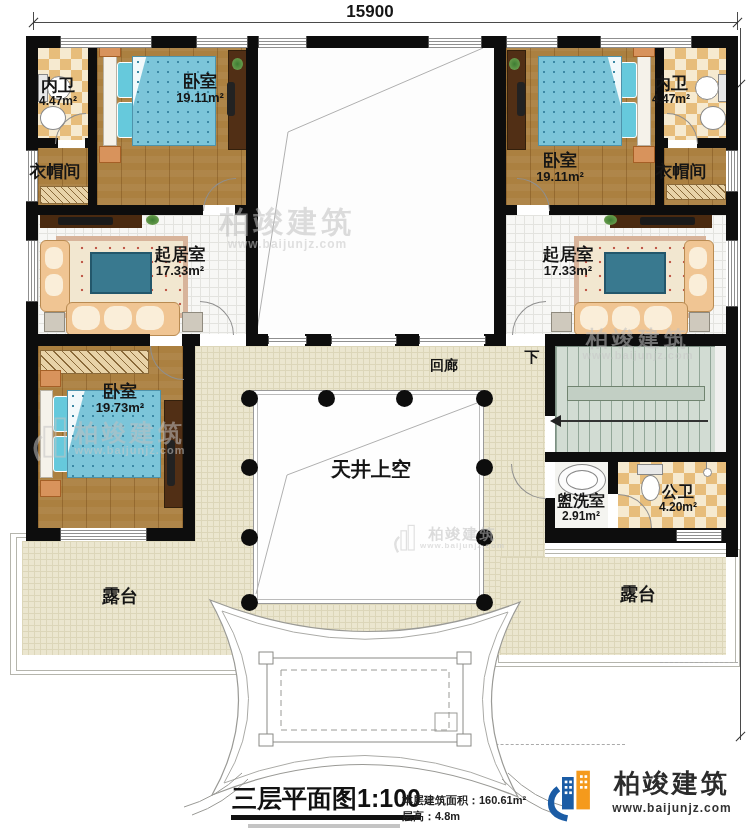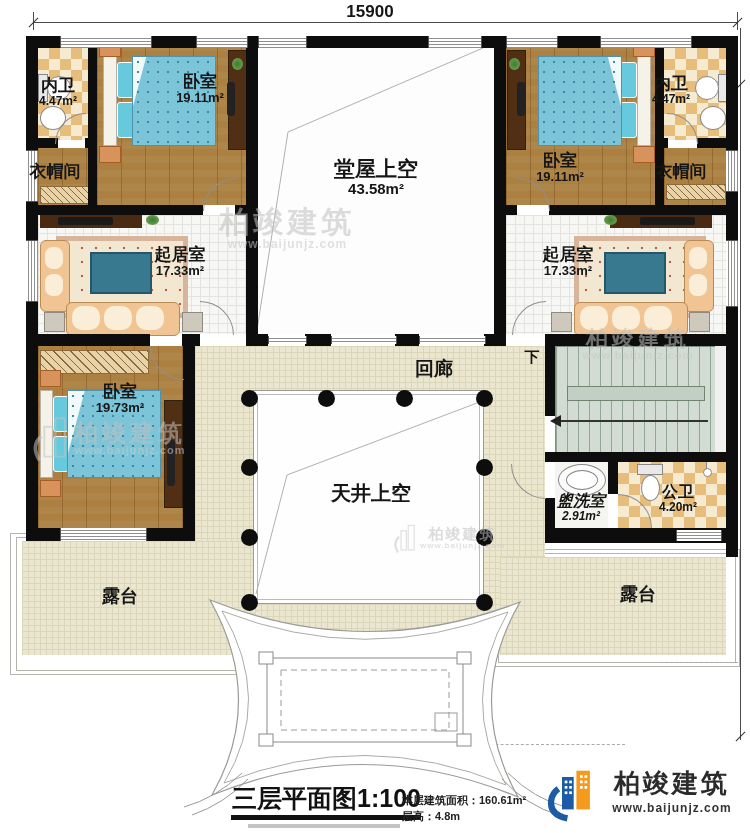--- a/index.html
+++ b/index.html
@@ -277,24 +277,20 @@
     <span>内卫</span>
     <span class="a" style="font-size:12px;">4.47m²</span>
   </div>
   <div class="lbl" style="left:160px;top:72px;width:80px;font-size:17px;">
     <span>卧室</span>
     <span class="a" style="font-size:13px;">19.11m²</span>
   </div>
   <div class="lbl" style="left:24px;top:162px;width:62px;font-size:17px;">
     <span>衣帽间</span>
   </div>
-  <div class="lbl" style="left:300px;top:157px;width:152px;font-size:21px;">
-    <span>堂屋上空</span>
-    <span class="a" style="font-size:15px;">43.58m²</span>
-  </div>
   <div class="lbl" style="left:520px;top:151px;width:80px;font-size:17px;">
     <span>卧室</span>
     <span class="a" style="font-size:13px;">19.11m²</span>
   </div>
   <div class="lbl" style="left:641px;top:74px;width:60px;font-size:17px;">
     <span>内卫</span>
     <span class="a" style="font-size:12px;">4.47m²</span>
   </div>
   <div class="lbl" style="left:649px;top:162px;width:64px;font-size:17px;">
     <span>衣帽间</span>
@@ -304,30 +300,30 @@
     <span class="a" style="font-size:13px;">17.33m²</span>
   </div>
   <div class="lbl" style="left:532px;top:245px;width:72px;font-size:17px;">
     <span>起居室</span>
     <span class="a" style="font-size:13px;">17.33m²</span>
   </div>
   <div class="lbl" style="left:80px;top:382px;width:80px;font-size:17px;">
     <span>卧室</span>
     <span class="a" style="font-size:13px;">19.73m²</span>
   </div>
-  <div class="lbl" style="left:408px;top:358px;width:52px;font-size:19px;">
+  <div class="lbl" style="left:418px;top:358px;width:52px;font-size:14px;">
     <span>回廊</span>
   </div>
   <div class="lbl" style="left:522px;top:349px;width:20px;font-size:15px;">
     <span>下</span>
   </div>
-  <div class="lbl" style="left:300px;top:482px;width:142px;font-size:20px;">
+  <div class="lbl" style="left:300px;top:458px;width:142px;font-size:20px;">
     <span>天井上空</span>
   </div>
-  <div class="lbl" style="left:548px;top:492px;width:66px;font-size:16px;font-style:italic;">
+  <div class="lbl" style="left:548px;top:492px;width:66px;font-size:16px;">
     <span>盥洗室</span>
     <span class="a" style="font-size:12px;">2.91m²</span>
   </div>
   <div class="lbl" style="left:650px;top:483px;width:56px;font-size:16px;">
     <span>公卫</span>
     <span class="a" style="font-size:12px;">4.20m²</span>
   </div>
   <div class="lbl" style="left:92px;top:586px;width:56px;font-size:18px;">
     <span>露台</span>
   </div>

